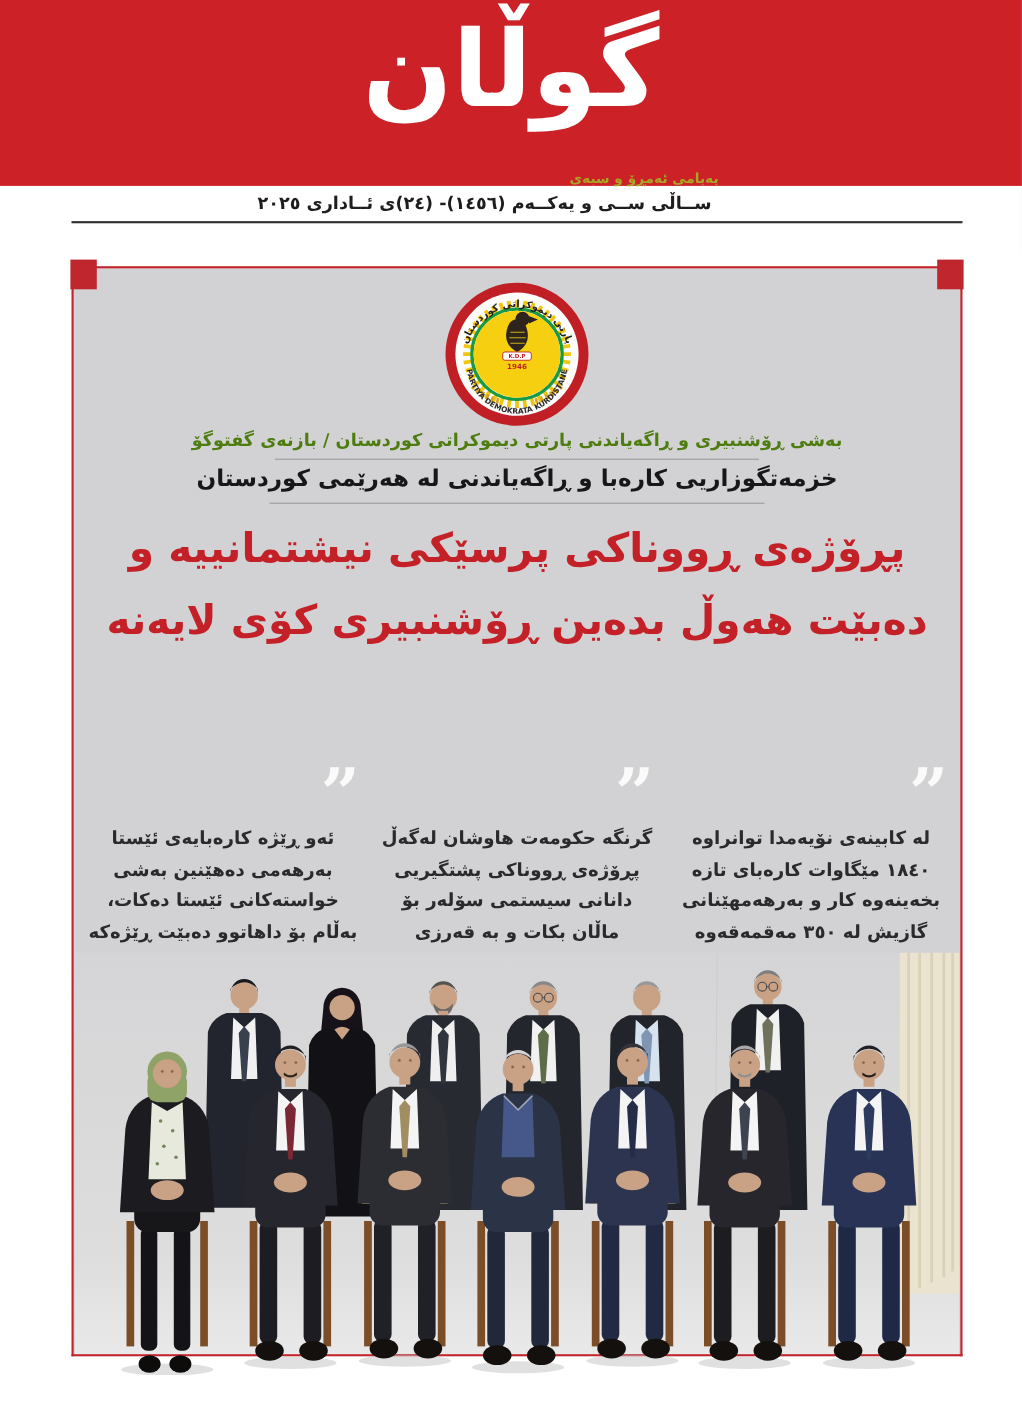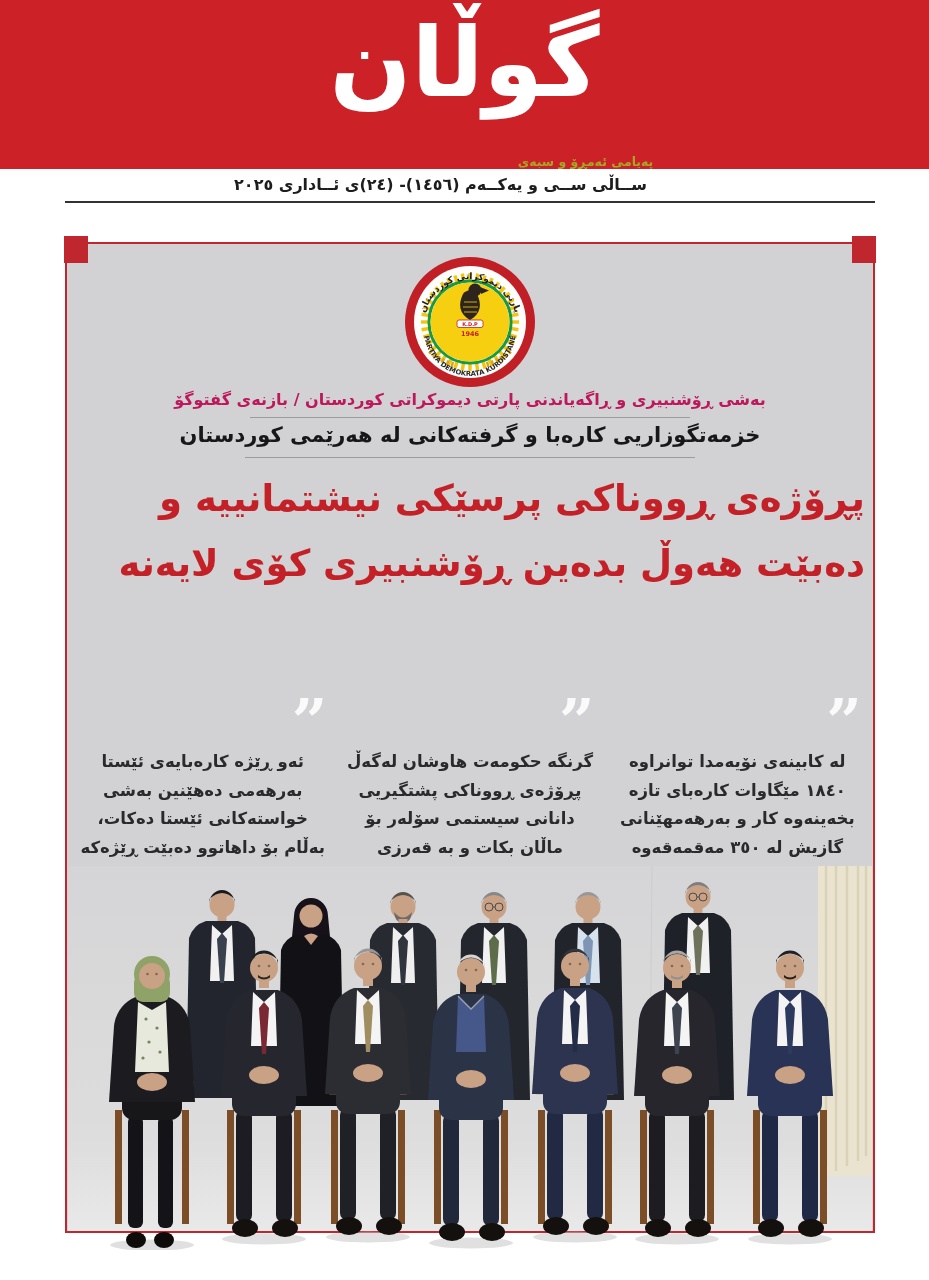--- a/index.html
+++ b/index.html
@@ -18,26 +18,26 @@
   .daterule{position:absolute;left:65px;top:201px;width:810px;height:2px;background:#323234;}
   .content-bg{position:absolute;left:67px;top:244px;width:806px;height:987px;background:var(--content-gray);}
   .frame-top{position:absolute;left:65px;top:242px;width:810px;height:2px;background:var(--frame-red);}
   .frame-bottom{position:absolute;left:65px;top:1231px;width:810px;height:2px;background:var(--frame-red);}
   .frame-side{position:absolute;top:242px;width:2px;height:991px;background:var(--frame-red);}
   .fs-l{left:65px}.fs-r{left:873px}
   .sq{position:absolute;top:236px;width:24px;height:27px;background:var(--frame-red);}
   .sq-l{left:64px}.sq-r{left:852px}
   .emblem{position:absolute;left:404px;top:256px;width:132px;height:132px;}
   .kicker{position:absolute;left:65px;top:390px;width:810px;text-align:center;direction:rtl;
-        font-size:16px;font-weight:bold;color:#be185d;}
+        font-size:16px;font-weight:bold;color:#4d7c0f;}
   .rule1{position:absolute;left:250px;top:417px;width:440px;height:1px;background:#9c9c9e;}
   .topic{position:absolute;left:65px;top:423px;width:810px;text-align:center;direction:rtl;
         font-size:21px;font-weight:bold;color:#17171a;}
   .rule2{position:absolute;left:245px;top:457px;width:450px;height:1px;background:#9c9c9e;}
-  .headline{position:absolute;left:75px;top:466px;width:790px;text-align:right;direction:rtl;
+  .headline{position:absolute;left:75px;top:466px;width:790px;text-align:center;direction:rtl;
         color:var(--headline-red);font-weight:bold;font-size:37px;line-height:65px;}
   .quotes{position:absolute;left:78px;top:694px;width:784px;display:flex;gap:18px;}
   .qcol{flex:1;direction:rtl;}
   .qmark{text-align:right;font-family:"DejaVu Serif",serif;font-weight:bold;
         font-size:62px;line-height:56px;height:46px;color:#fafafa;}
   .qtext{margin-top:8px;font-size:16.5px;line-height:28.5px;font-weight:bold;color:#2a2a2c;text-align:center;}
   .photo{position:absolute;left:66px;top:866px;width:808px;height:384px;}
 </style>
 </head>
 <body style="--banner-red: #cb2127; --headline-red: #c32127; --frame-red: #c0262e; --content-gray: #d2d2d4;">
@@ -124,21 +124,21 @@
   <text font-size="9" font-weight="bold" fill="#1c1c1e">
     <textPath href="#arcTop" startOffset="50%" text-anchor="middle">پارتی دیموکراتی کوردستان</textPath>
   </text>
   <text font-size="6.8" font-weight="bold" fill="#2a2a2c">
     <textPath href="#arcBot" startOffset="50%" text-anchor="middle">PARTIYA DEMOKRATA KURDISTANÊ</textPath>
   </text>
 </svg>
 
 <div class="kicker">بەشی ڕۆشنبیری و ڕاگەیاندنی پارتی دیموکراتی کوردستان / بازنەی گفتوگۆ</div>
 <div class="rule1"></div>
-<div class="topic">خزمەتگوزاریی کارەبا و گرفتەکانی لە هەرێمی کوردستان</div>
+<div class="topic">خزمەتگوزاریی کارەبا و ڕاگەیاندنی لە هەرێمی کوردستان</div>
 <div class="rule2"></div>
 
 <div class="headline">
   <div>پڕۆژەی ڕووناکی پرسێکی نیشتمانییە و</div>
   <div>دەبێت هەوڵ بدەین ڕۆشنبیری کۆی لایەنە</div>
 </div>
 
 <div class="quotes">
   <div class="qcol">
     <div class="qmark">”</div>

